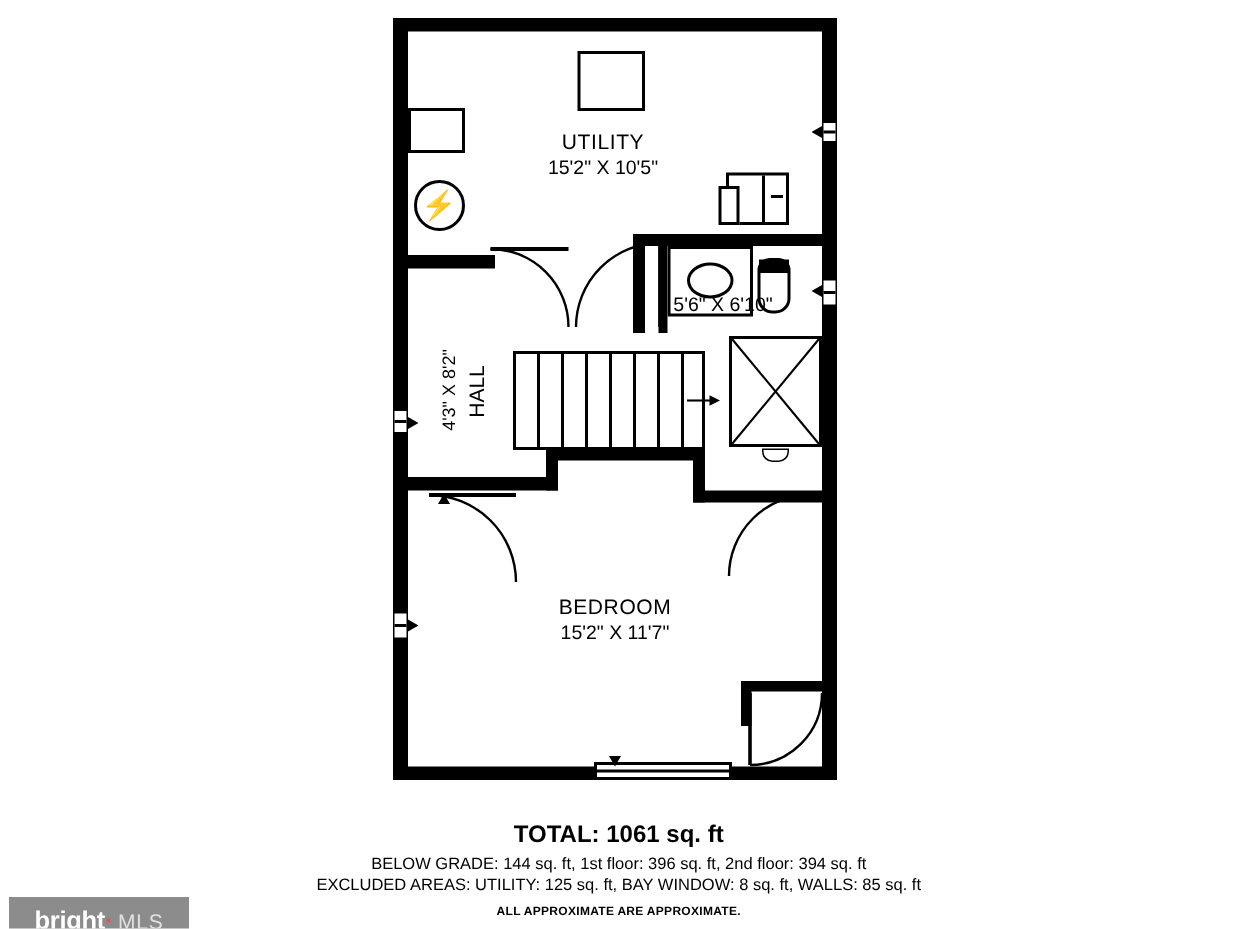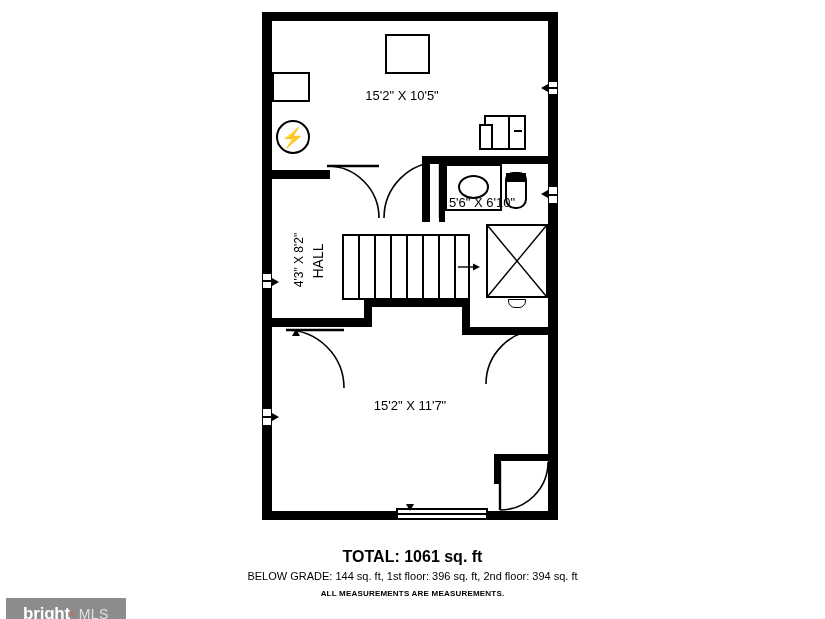--- a/index.html
+++ b/index.html
@@ -249,38 +249,41 @@
     <svg style="position:absolute; left:140px; top:490px;" width="16" height="9" viewBox="0 0 16 9">
       <polygon points="8,9 4,2 12,2" fill="#000"></polygon>
     </svg>
     <svg style="position:absolute; left:26px; top:317px;" width="16" height="9" viewBox="0 0 16 9">
       <polygon points="8,0 4,7 12,7" fill="#000"></polygon>
     </svg>
 
   </div>
 
   <div class="lbl" style="left:312px; top:86px; width:180px;">
+    <div class="name">UTILITY</div>
     <div class="dim">15'2" X 10'5"</div>
   </div>
 
   <div class="lbl" style="left:412px; top:193px; width:140px;">
     <div class="dim">5'6" X 6'10"</div>
   </div>
 
   <div class="lbl" style="left:320px; top:396px; width:180px;">
+    <div class="name">BEDROOM</div>
     <div class="dim">15'2" X 11'7"</div>
   </div>
 
   <div class="vlabel" style="left:300px; top:253px; font-size:14px; transform: rotate(-90deg);">HALL</div>
   <div class="vlabel" style="left:272px; top:253px; font-size:12px; transform: rotate(-90deg);">4'3" X 8'2"</div>
 
   <div class="footer">
     <div class="total">TOTAL: 1061 sq. ft</div>
     <div class="line">BELOW GRADE: 144 sq. ft, 1st floor: 396 sq. ft, 2nd floor: 394 sq. ft</div>
-    <div class="approx">ALL MEASUREMENTS ARE MEASUREMENTS.</div>
+    <div class="line">EXCLUDED AREAS: UTILITY: 125 sq. ft, BAY WINDOW: 8 sq. ft, WALLS: 85 sq. ft</div>
+    <div class="approx">ALL APPROXIMATE ARE APPROXIMATE.</div>
   </div>
 
   <div class="watermark">
     <span class="wm-bright">bright</span>
     <span class="wm-dot">·</span>
     <span class="wm-mls">MLS</span>
   </div>
 
 </div>
 

